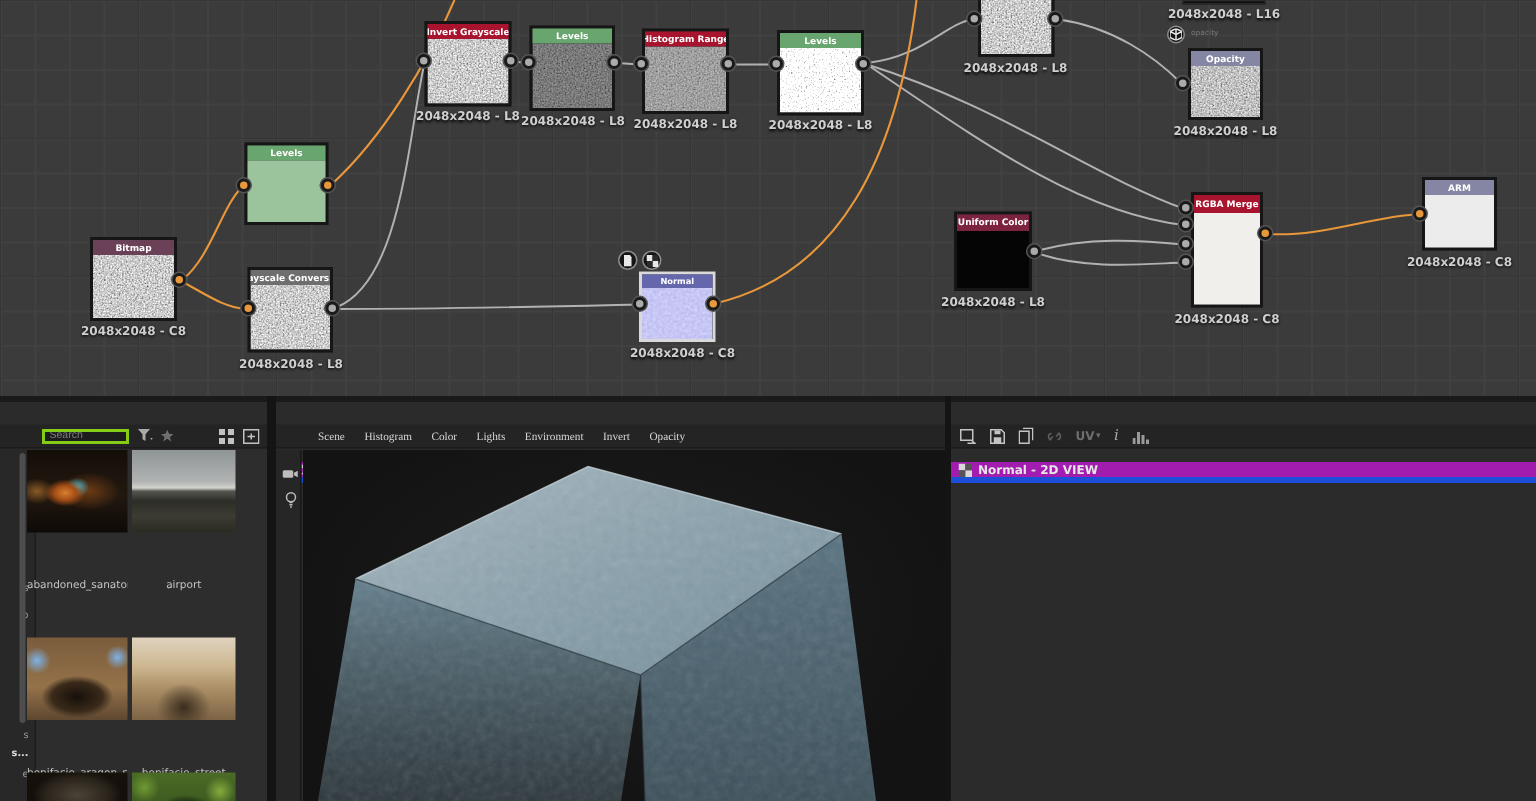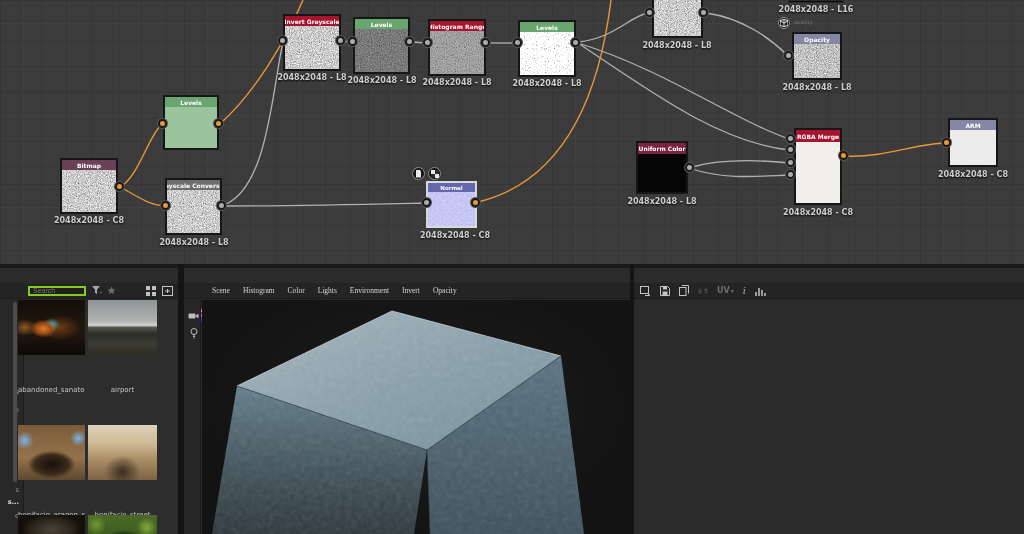--- a/index.html
+++ b/index.html
@@ -493,20 +493,31 @@
           <rect width="428" height="234" clip-path="url(#cubeClip)" style="filter:url(#fLeather)" opacity="0.55"></rect>
           <path d="M35,86 L190,11 L359,56" fill="none" stroke="#c3d0d6" stroke-width="1" opacity="0.8"></path>
           <path d="M35,86 L225,150 L359,56 M225,150 L228,234" fill="none" stroke="#2e3b42" stroke-width="1" opacity="0.6"></path>
         </svg>
       </div>
     </div>
 
     <div class="vdivider" style="left:630px;width:4px"></div>
 
     <div class="panel" style="left:634px;width:390px">
+      <div class="titlebar">
+        <span class="icon-btn" style="margin-left:5px">
+          <svg width="9" height="9" viewBox="0 0 8 8">
+              <rect width="4" height="4" fill="#d8d8d8"></rect>
+              <rect x="4" y="4" width="4" height="4" fill="#d8d8d8"></rect>
+              <rect x="4" width="4" height="4" fill="#555"></rect>
+              <rect y="4" width="4" height="4" fill="#555"></rect>
+            </svg>
+        </span>
+        <span class="title-text">Normal - 2D VIEW</span>
+      </div>
       <div class="toolbar" style="padding-left:6px;gap:9px">
         <span class="icon-btn">
           <svg width="11" height="10" viewBox="0 0 11 10">
               <rect x="0.5" y="0.5" width="8" height="7" fill="none" stroke="#c4c4c4"></rect>
               <path d="M5,9.5 h5 M8,8 l2,1.5 l-2,1.5" stroke="#c4c4c4" fill="none"></path>
             </svg>
         </span>
         <span class="icon-btn">
           <svg width="10" height="10" viewBox="0 0 10 10">
               <path d="M0.5,0.5 h7 l2,2 v7 h-9 z" fill="none" stroke="#c4c4c4"></path>

